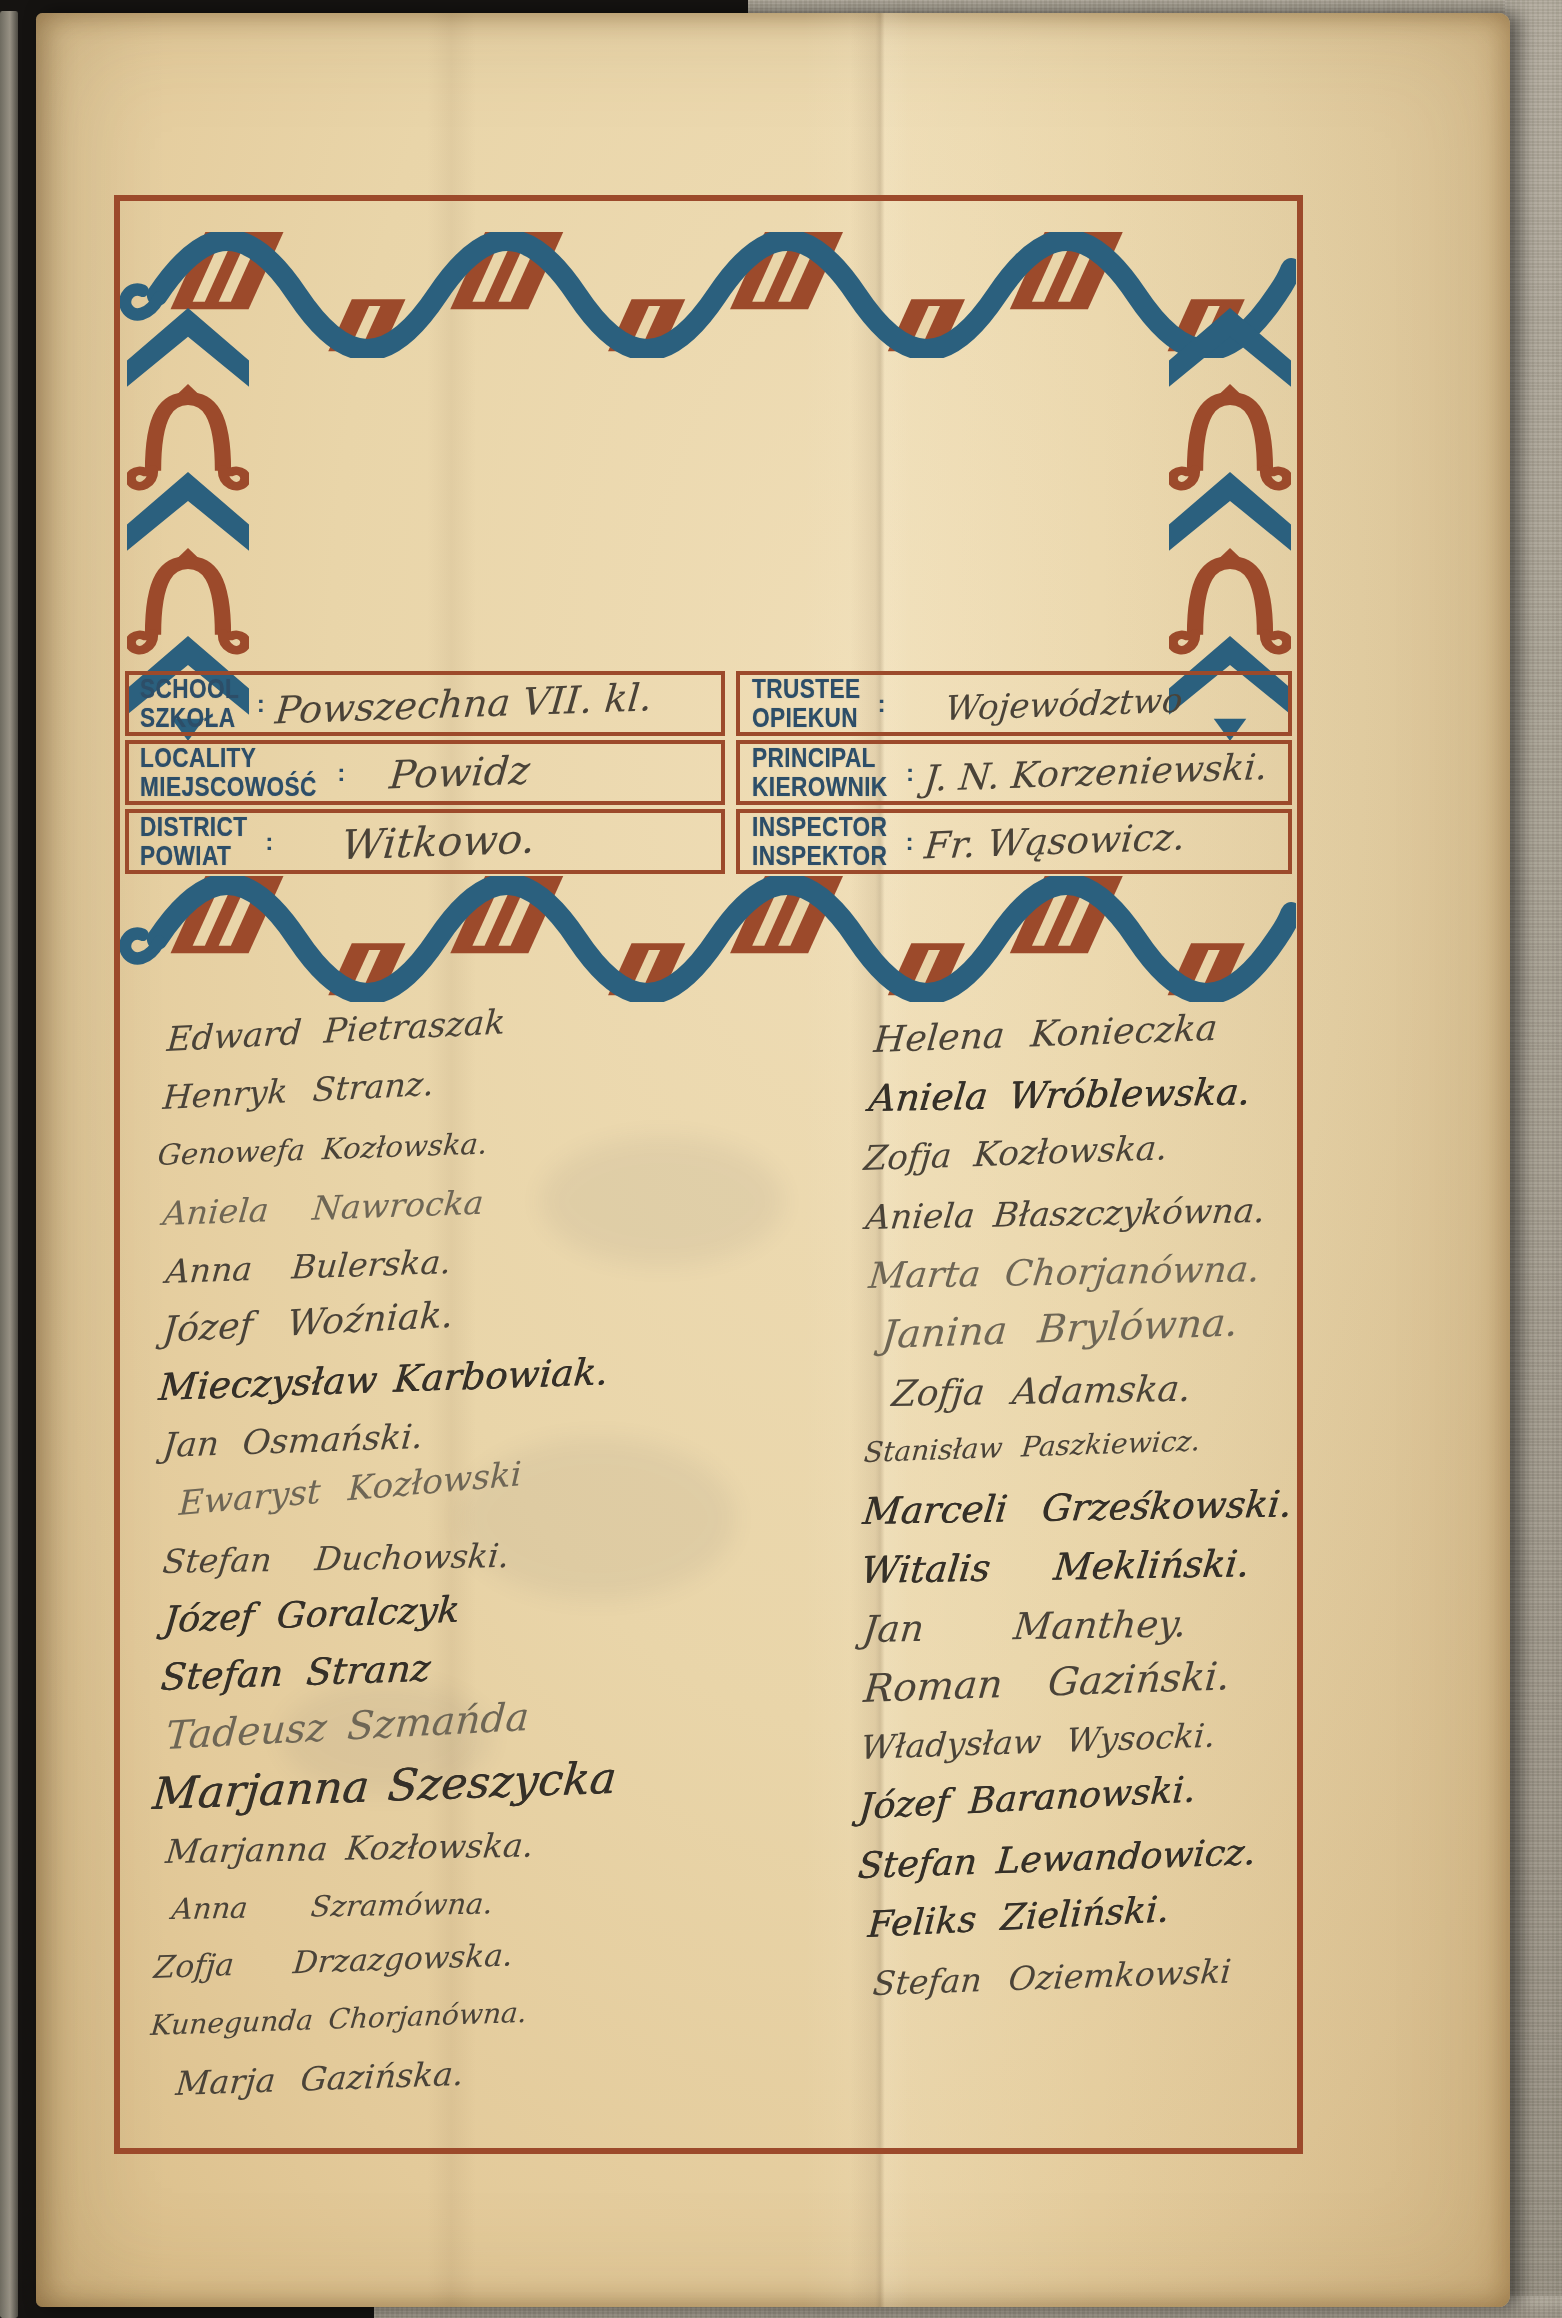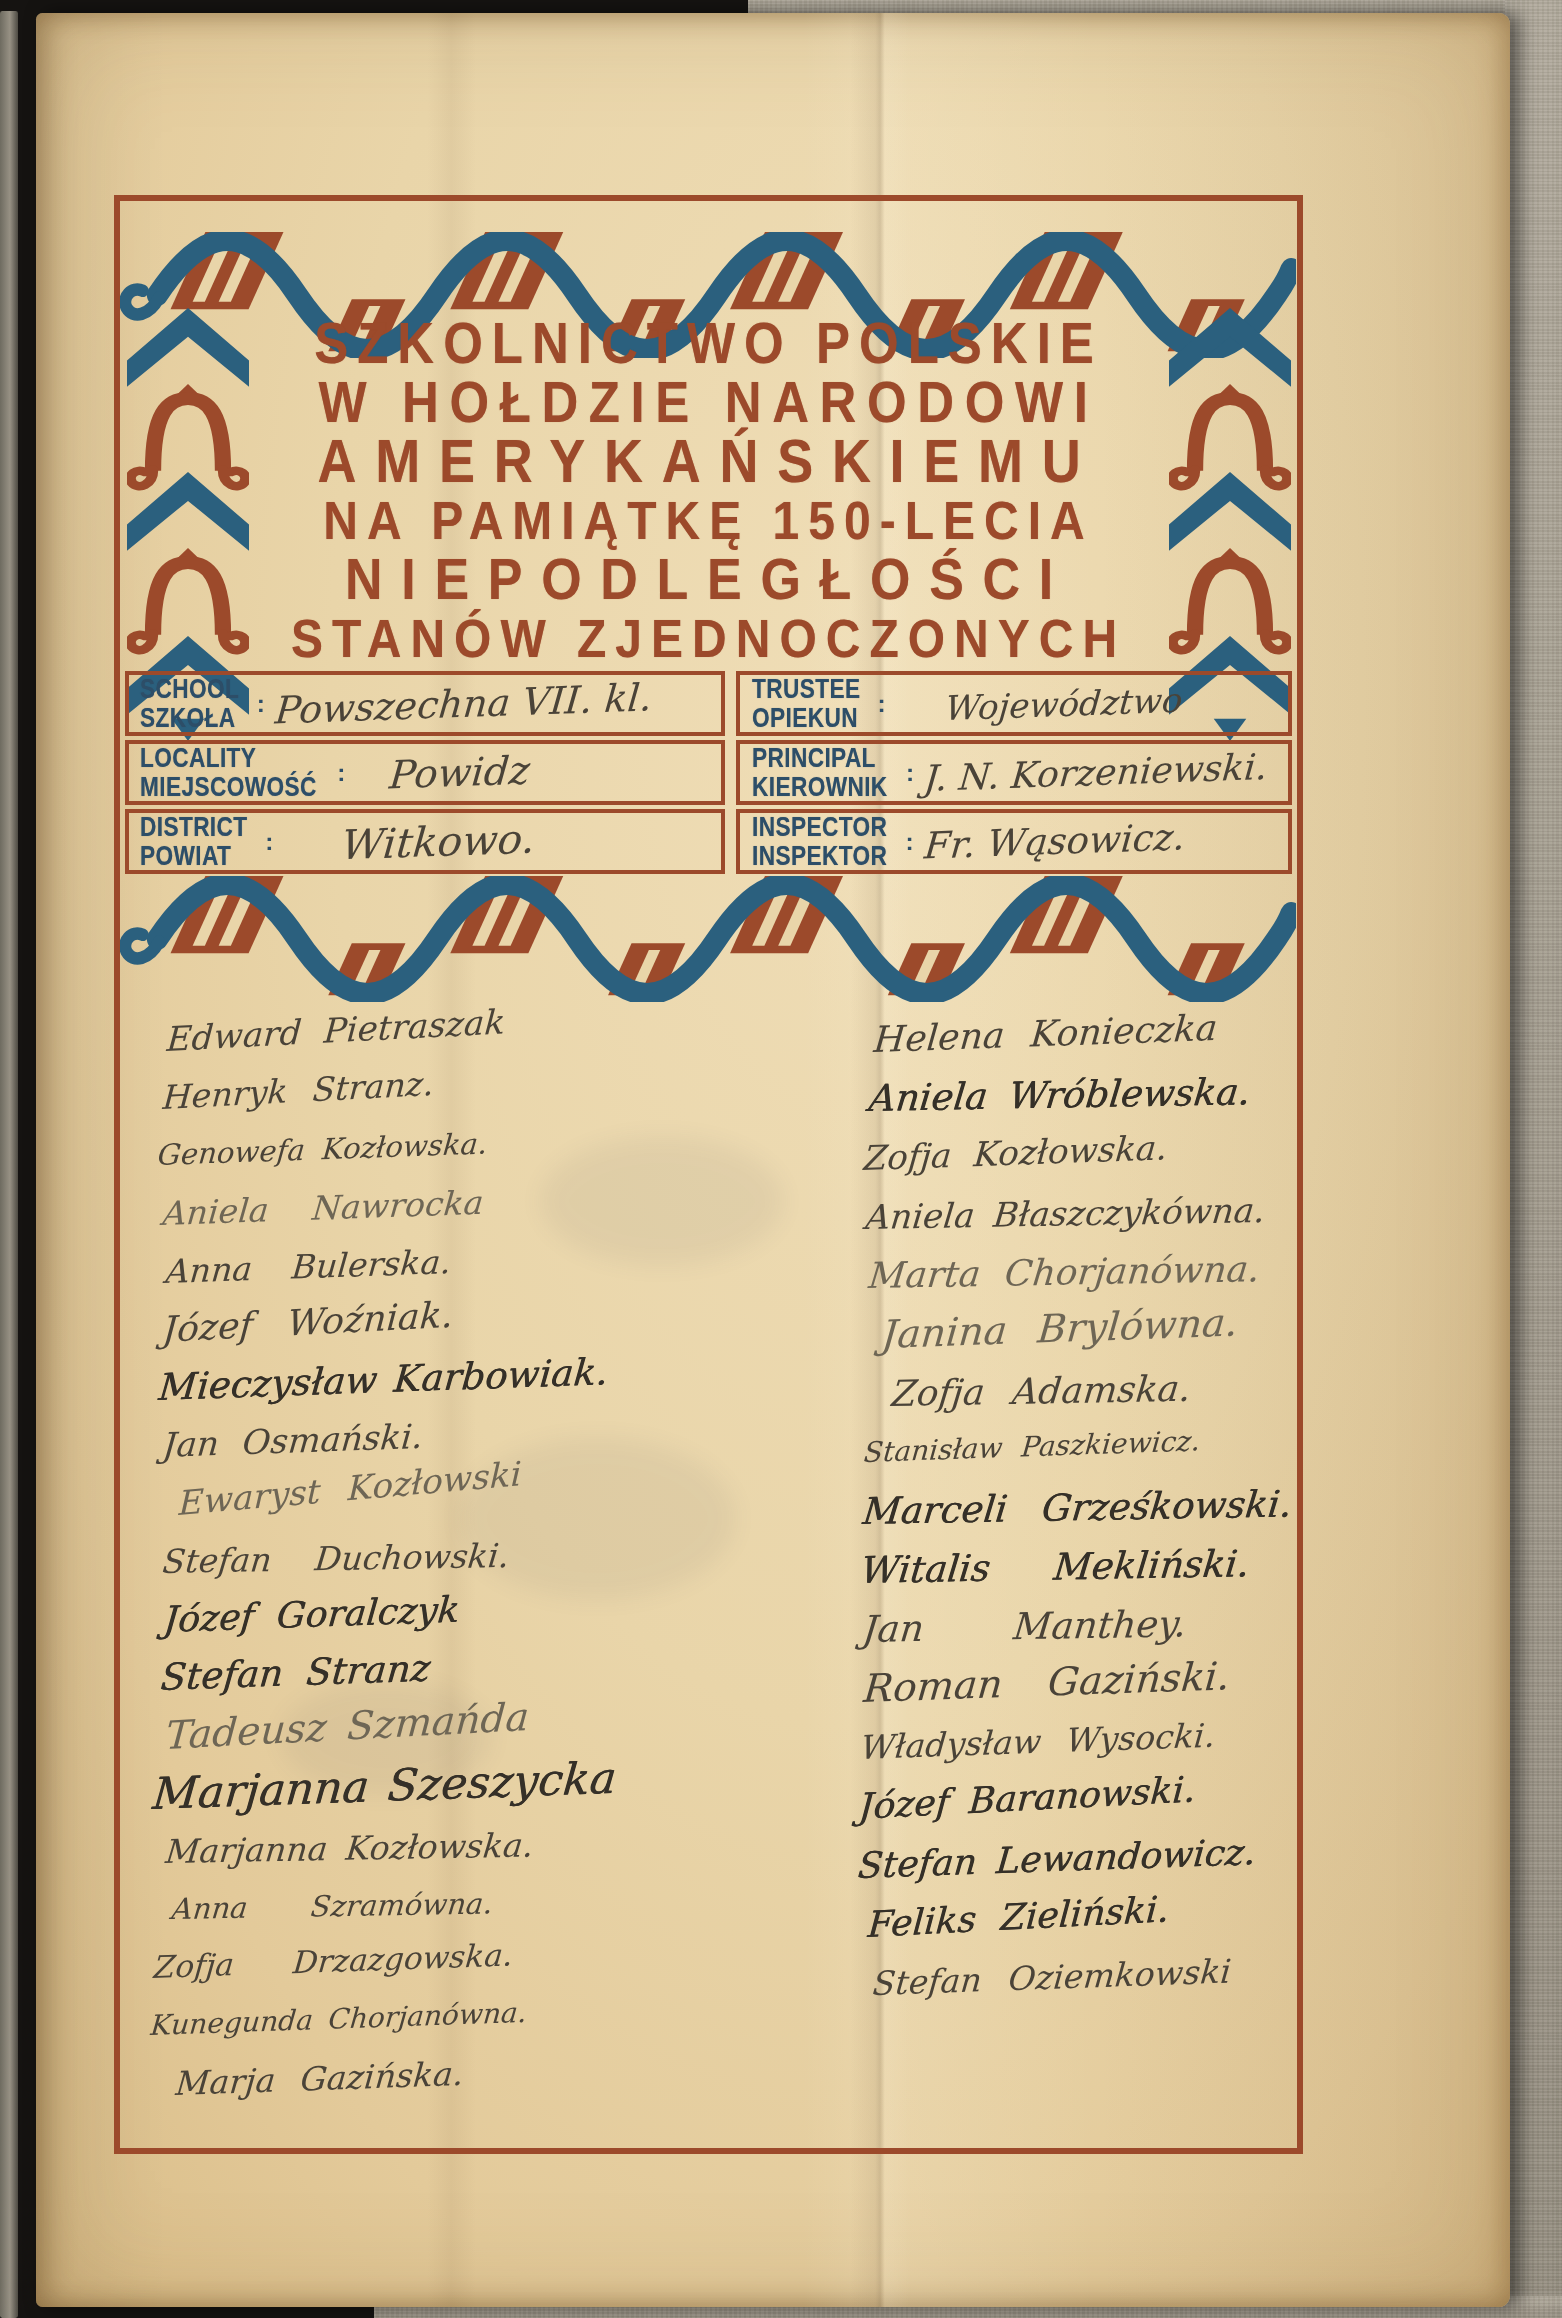--- a/index.html
+++ b/index.html
@@ -156,28 +156,20 @@
             <path d="M118,126 C118,150 136,158 144,146 C150,134 138,124 128,130" fill="none" stroke="var(--rust)" stroke-width="13" stroke-linecap="round"></path>
           </g>
           <use href="#chev" y="500" fill="var(--ribbon)"></use>
           <polygon points="55,626 95,626 75,660" fill="var(--ribbon)"></polygon>
         </g>
       </svg>
       <svg class="sideorn sideorn-right" viewBox="0 0 150 660" preserveAspectRatio="none">
         <use href="#side-g"></use>
       </svg>
 
-      <div class="title">
-        <span class="tline t0">SZKOLNICTWO POLSKIE</span>
-        <span class="tline t1">W HOŁDZIE NARODOWI</span>
-        <span class="tline t2">AMERYKAŃSKIEMU</span>
-        <span class="tline t3">NA PAMIĄTKĘ 150-LECIA</span>
-        <span class="tline t4">NIEPODLEGŁOŚCI</span>
-        <span class="tline t5">STANÓW ZJEDNOCZONYCH</span>
-      </div>
 
       <div class="form">
         <div class="cell">
           <div class="lbl">
             <span>SCHOOL</span>
             <span>SZKOŁA</span>
           </div>
           <span class="colon">:</span>
           <span class="script val v0">Powszechna VII. kl.</span>
         </div>

